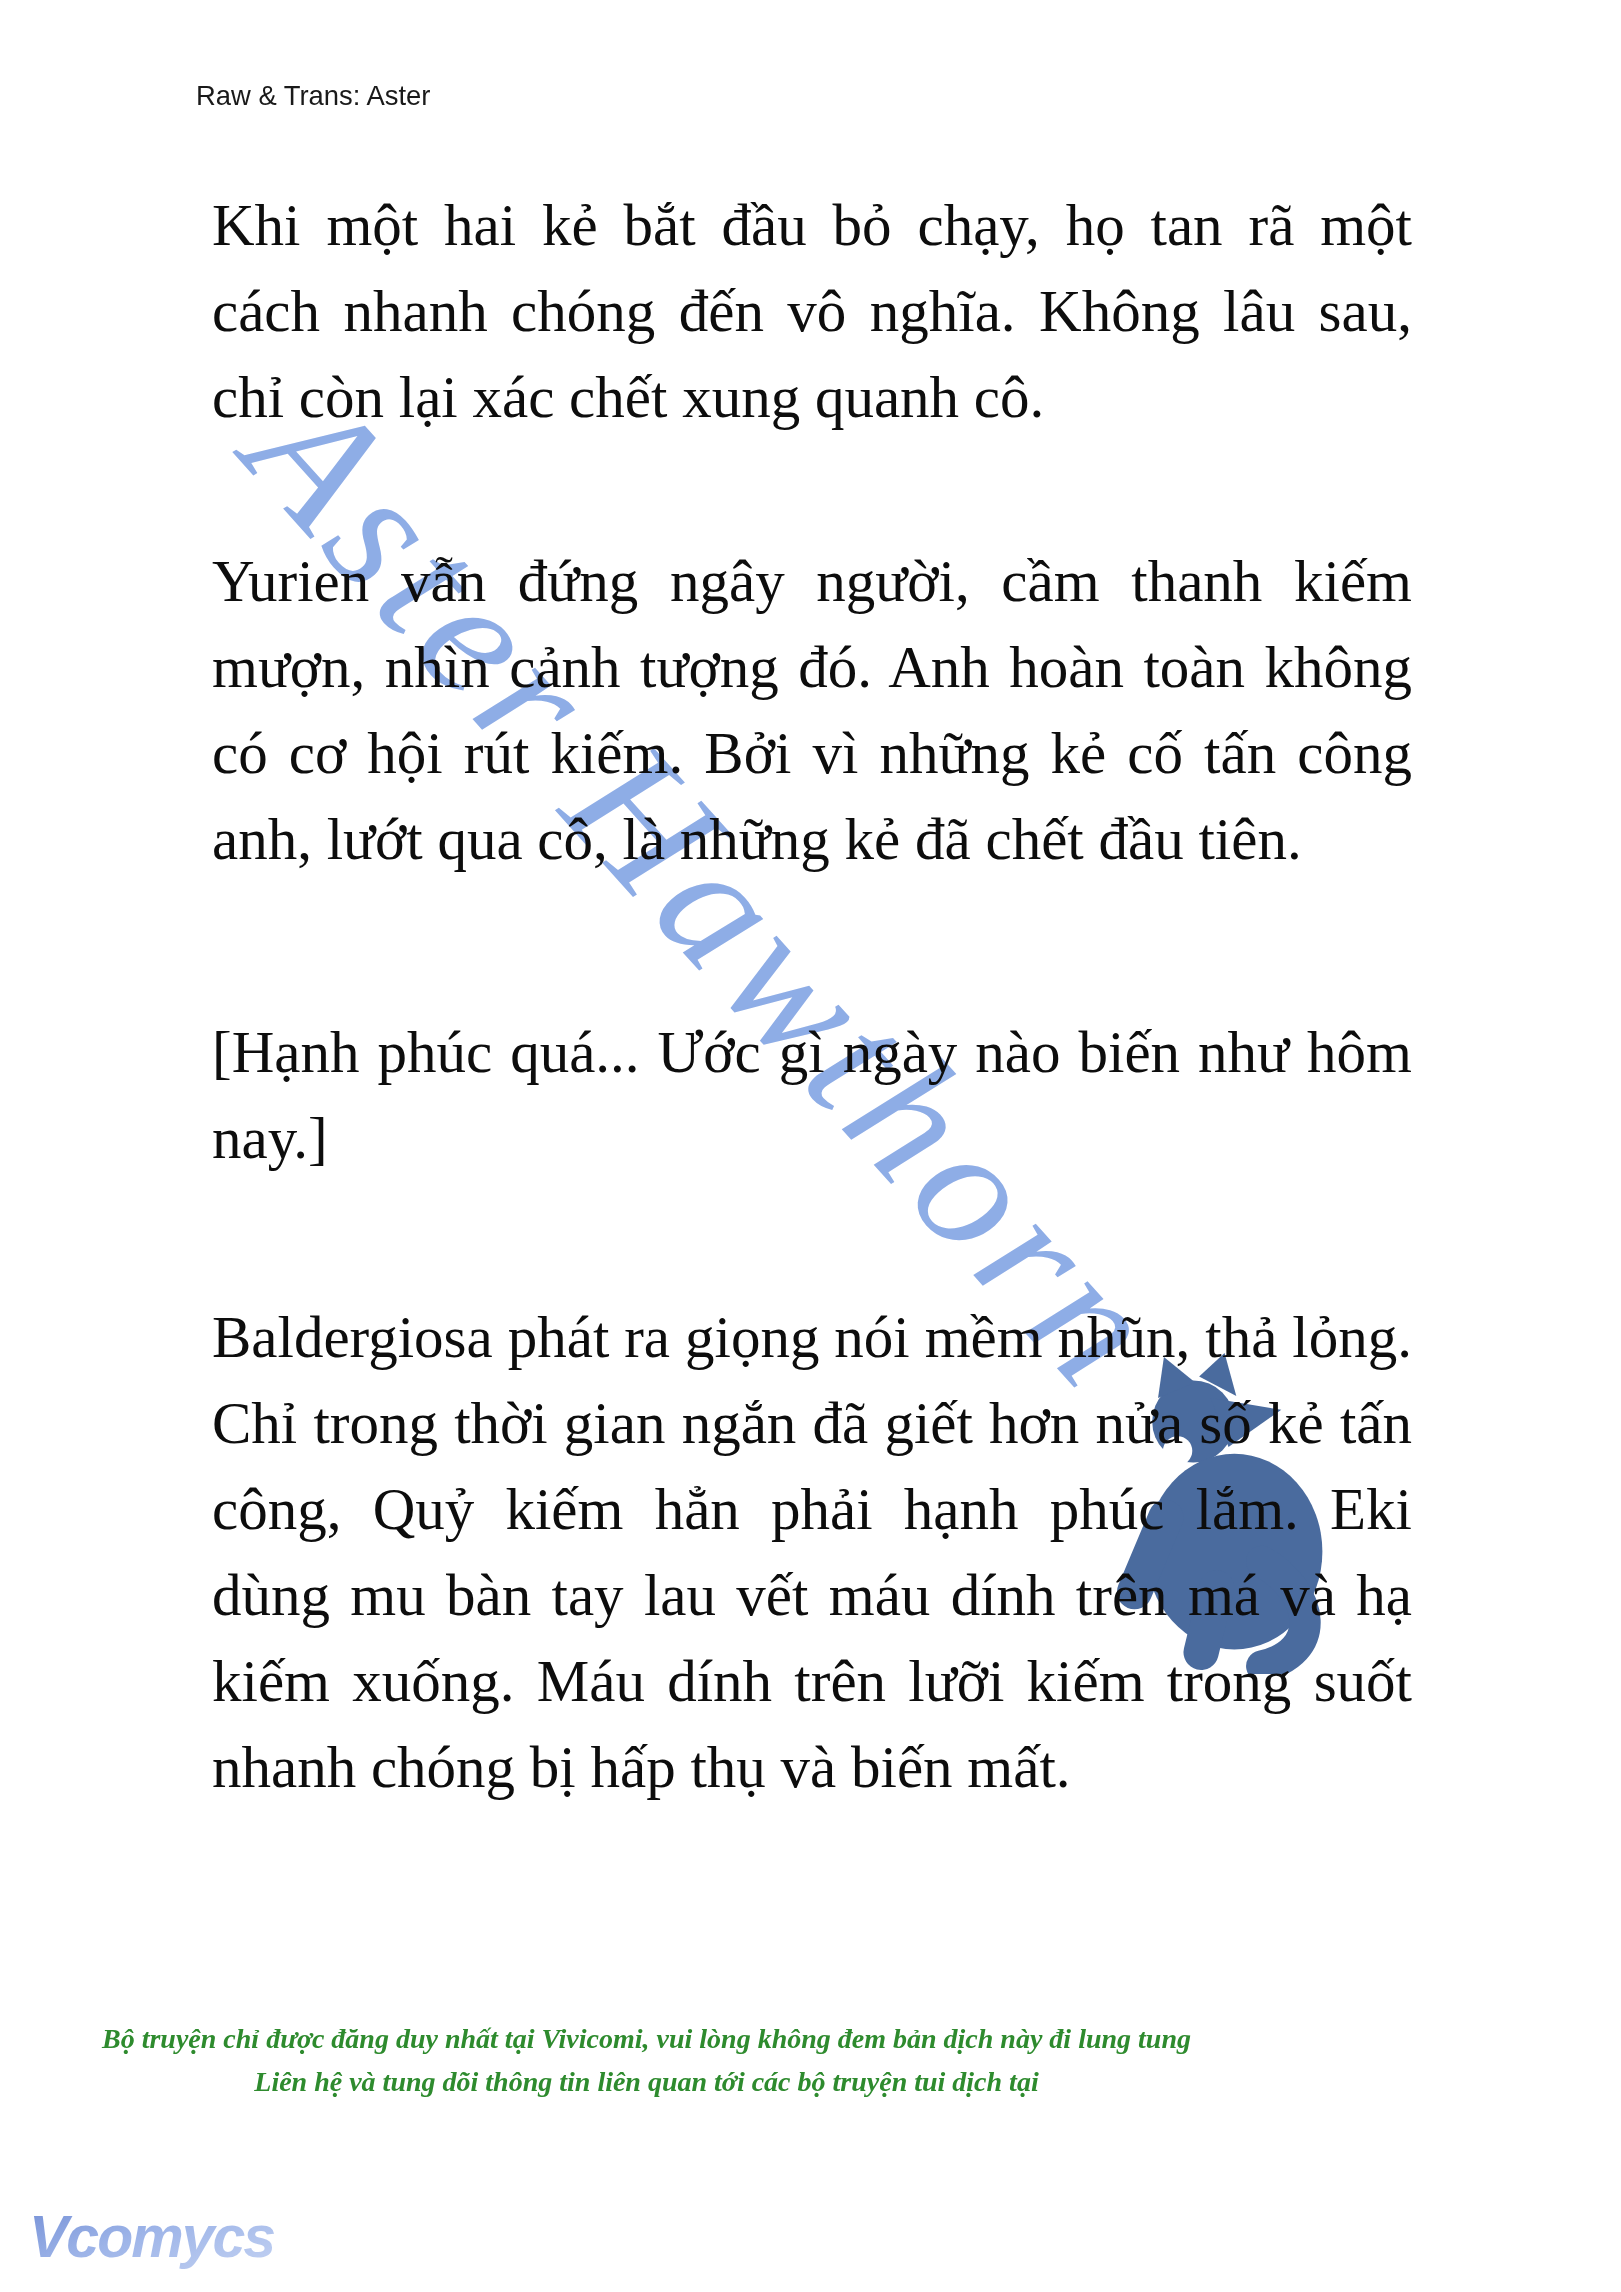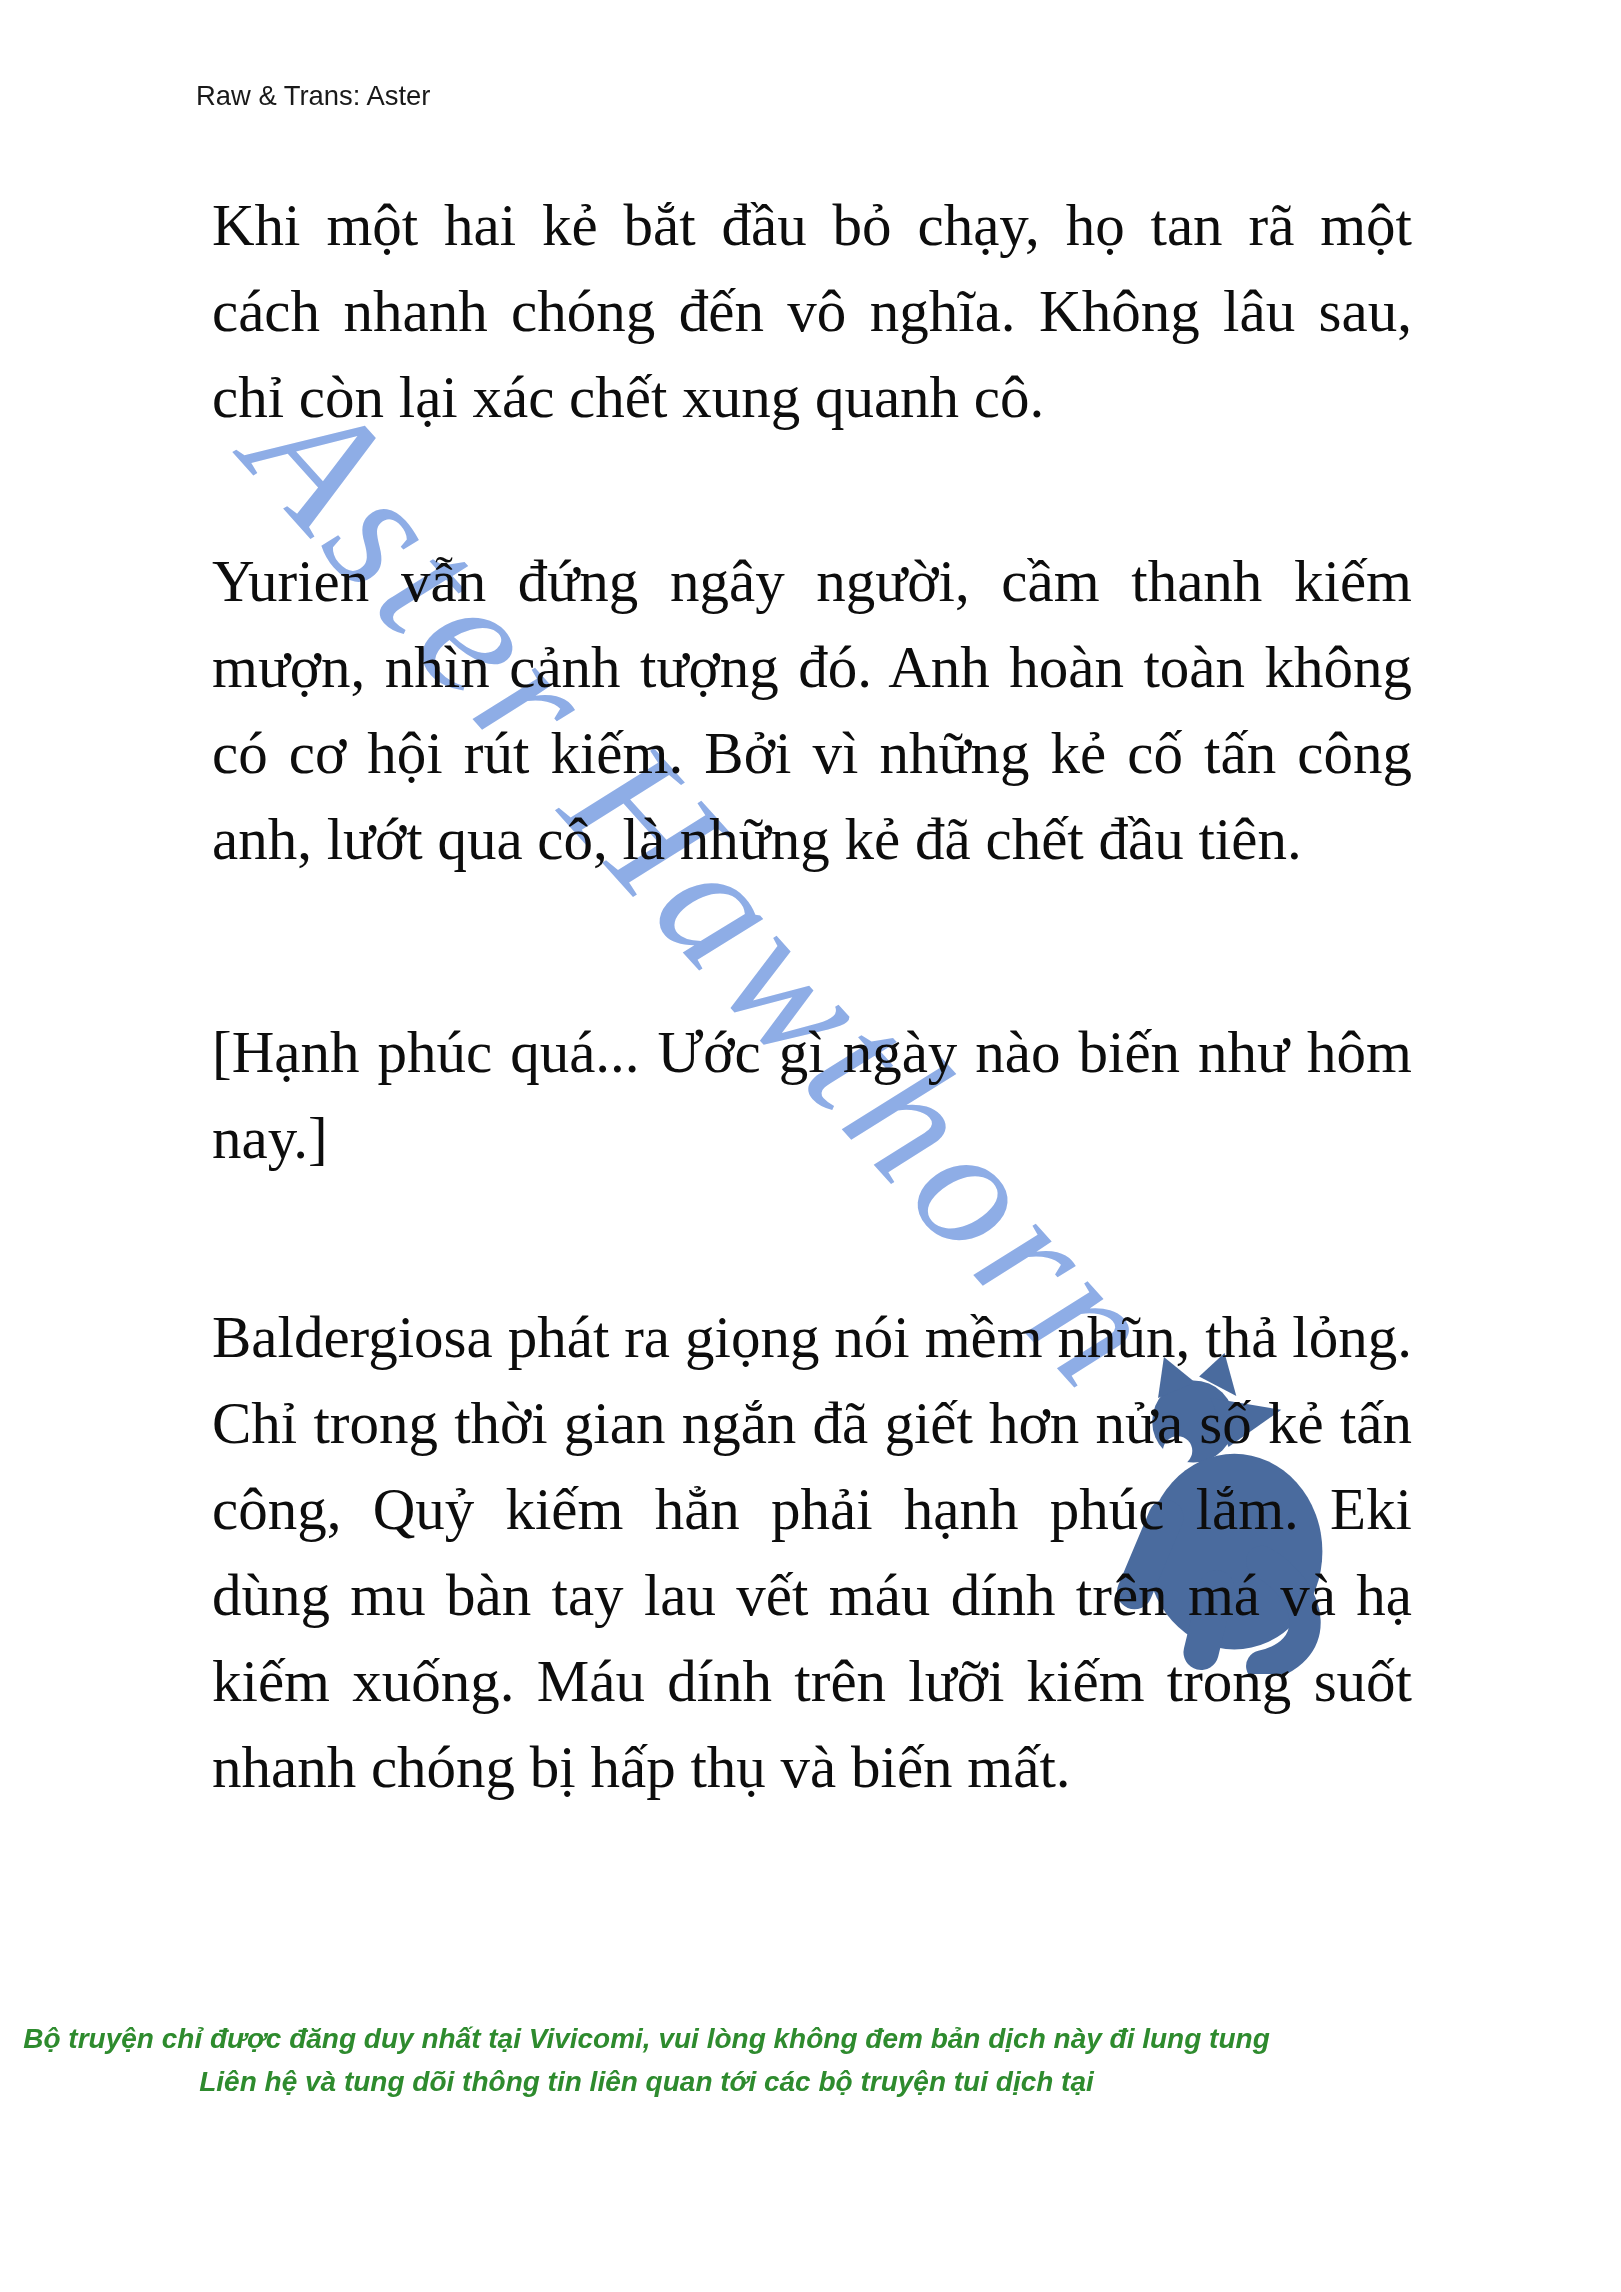--- a/index.html
+++ b/index.html
@@ -65,21 +65,21 @@
   .content p.p-gap-1{margin-top:98px;}
   .content p.p-gap-2{margin-top:127px;}
   .content p.p-gap-3{margin-top:113px;}
   
   .footer{
     position:absolute;
     left:0;
     top:2017px;
     width:1293px;
     text-align:center;
-    font-family:Liberation Sans, sans-serif;
+    font-family:Liberation Serif, serif;
     font-weight:bold;
     font-style:italic;
     font-size:28px;
     line-height:43px;
     color:#2e8b2e;
     z-index:3;
   }
   
   .vlogo{
     position:absolute;
@@ -137,15 +137,16 @@
     <p class="p-gap-1">Yurien vẫn đứng ngây người, cầm thanh kiếm mượn, nhìn cảnh tượng đó. Anh hoàn toàn không có cơ hội rút kiếm. Bởi vì những kẻ cố tấn công anh, lướt qua cô, là những kẻ đã chết đầu tiên.</p>
     <p class="p-gap-2">[Hạnh phúc quá... Ước gì ngày nào biến như hôm nay.]</p>
     <p class="p-gap-3">Baldergiosa phát ra giọng nói mềm nhũn, thả lỏng. Chỉ trong thời gian ngắn đã giết hơn nửa số kẻ tấn công, Quỷ kiếm hẳn phải hạnh phúc lắm. Eki dùng mu bàn tay lau vết máu dính trên má và hạ kiếm xuống. Máu dính trên lưỡi kiếm trong suốt nhanh chóng bị hấp thụ và biến mất.</p>
   </div>
 
   <div class="footer">
     <div>Bộ truyện chỉ được đăng duy nhất tại Vivicomi, vui lòng không đem bản dịch này đi lung tung</div>
     <div>Liên hệ và tung dõi thông tin liên quan tới các bộ truyện tui dịch tại</div>
   </div>
 
+  <div class="vlogo">Vcomycs</div>
 
 </div>
 
 
 </body></html>

